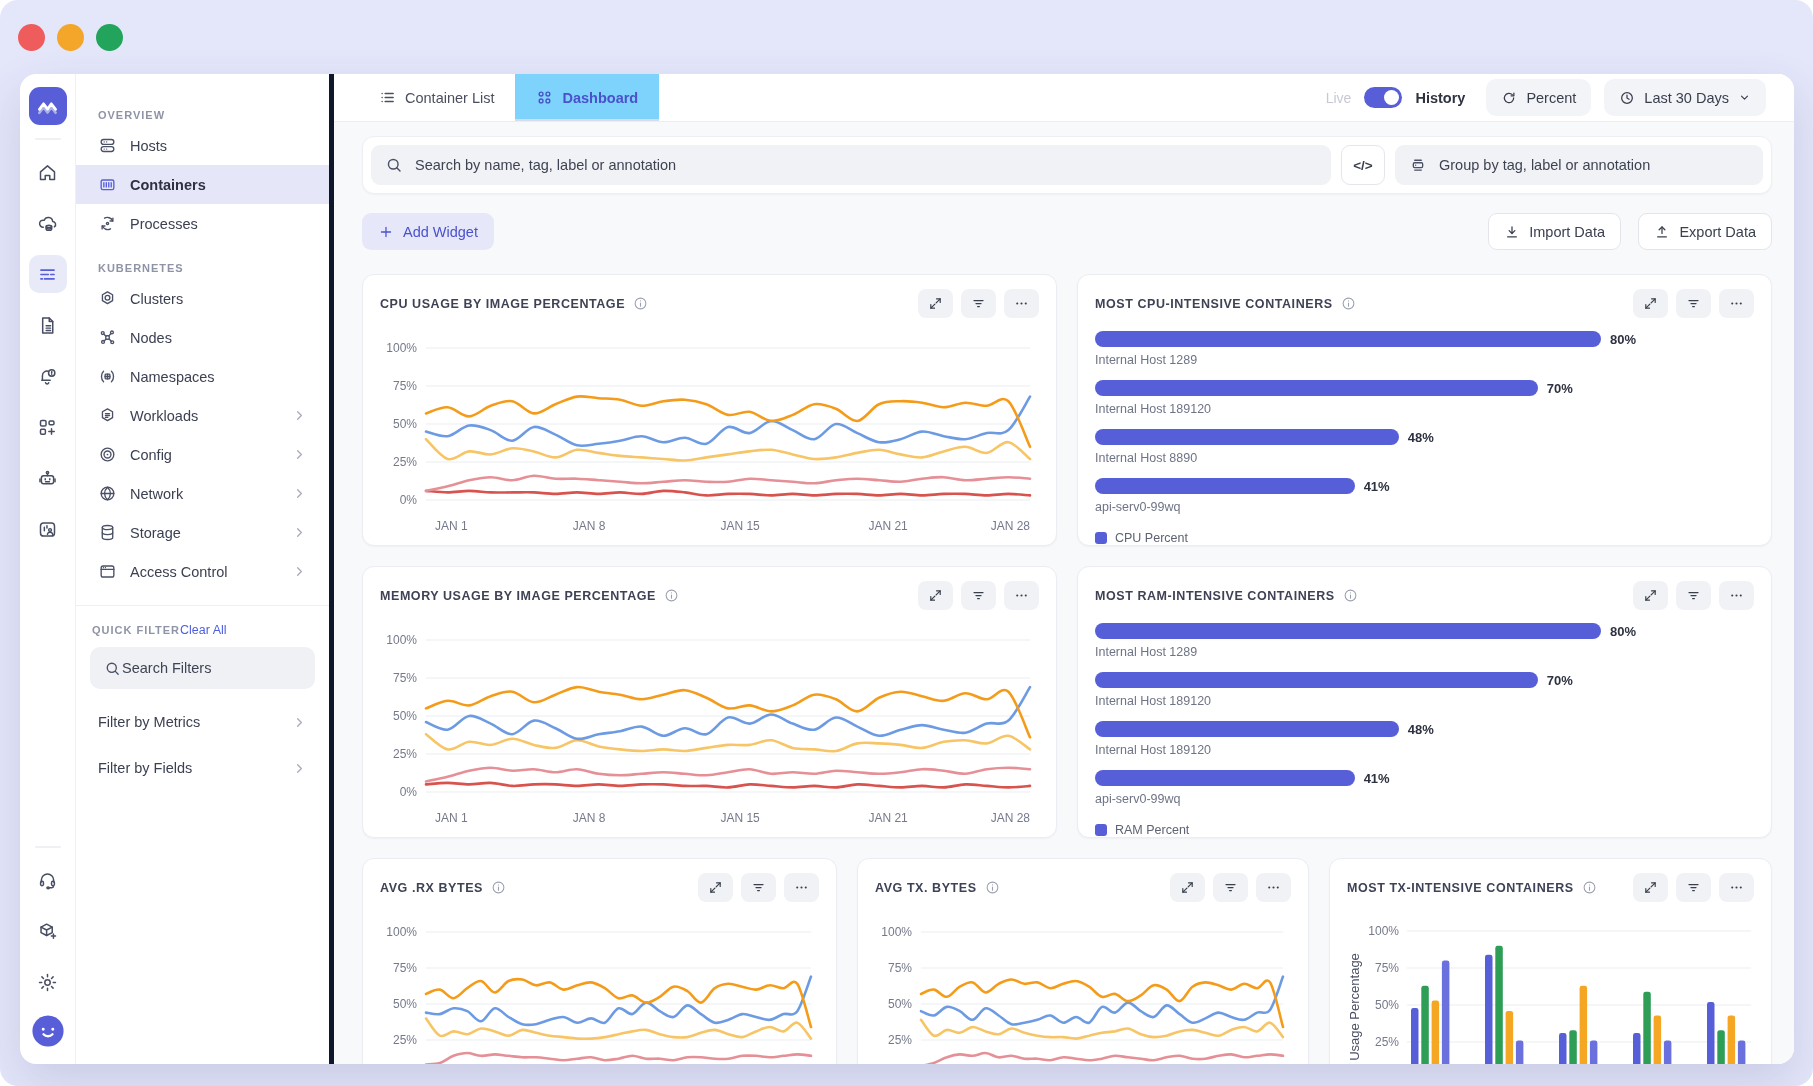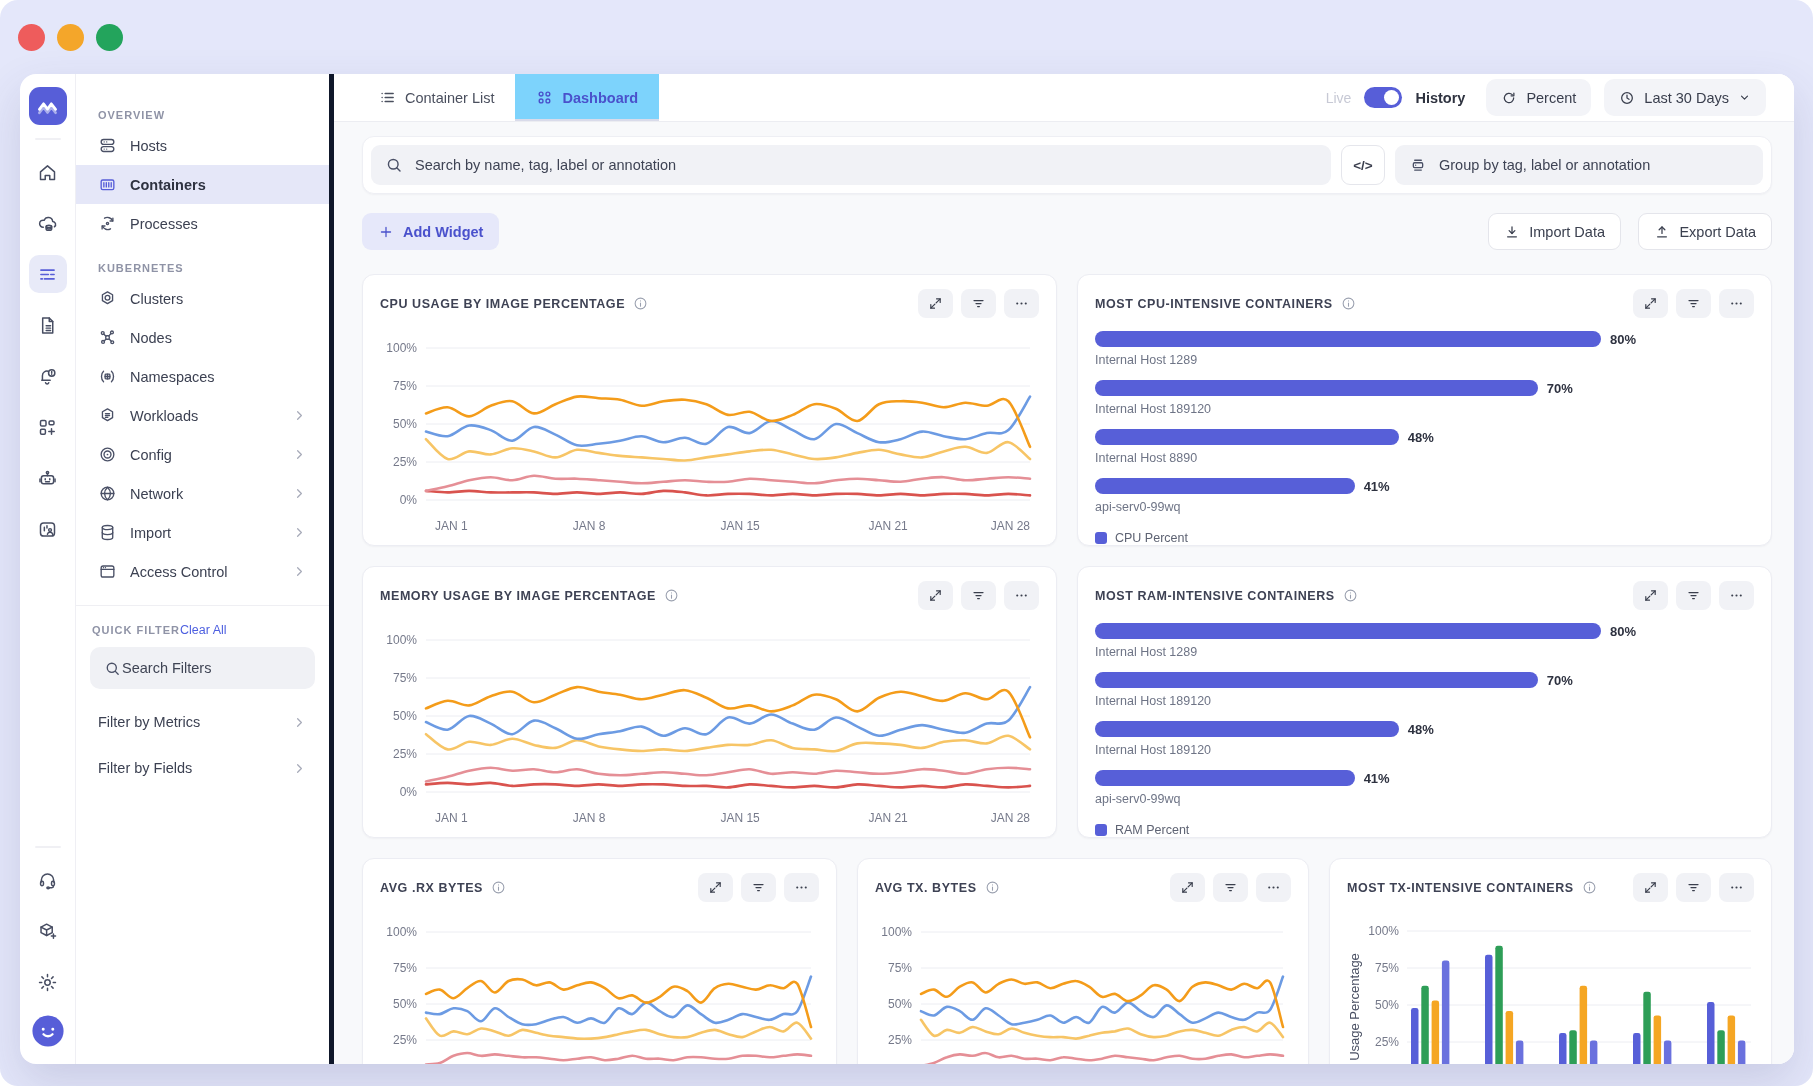--- a/index.html
+++ b/index.html
@@ -57,21 +57,21 @@
   box-shadow:0 1px 2px rgba(23,26,60,.04)}
 .input{background:#F1F2F6;border-radius:9px;height:40px;display:flex;align-items:center;gap:12px;padding:0 14px}
 .input .i{width:18px;height:18px;color:#4A5066;flex:none}
 .input input{border:none;background:transparent;outline:none;font-size:14.5px;color:#3E4354;width:100%}
 .input input::placeholder{color:#3E4354;opacity:1}
 .search-input{flex:1}
 .group-input{width:368px;flex:none}
 .code-btn{width:44px;height:40px;background:#fff;border:1px solid #E5E6EC;border-radius:9px;font-weight:700;color:#3B3F4E;
   font-size:13.5px;cursor:pointer;flex:none;font-family:"Liberation Sans",sans-serif}
 .actions-row{display:flex;justify-content:space-between;align-items:center;margin-top:19px}
-.add-widget{height:37px;padding:0 16px;border-radius:9px;background:#E6E8FA;color:#4A51CC;font-size:14.5px;font-weight:700;
+.add-widget{height:37px;padding:0 16px;border-radius:9px;background:#E6E8FA;color:#4A51CC;font-size:14.5px;font-weight:400;
   display:inline-flex;gap:9px;align-items:center;border:none;cursor:pointer}
 .add-widget .i{width:16px;height:16px}
 .io-btn{height:37px;padding:0 15px;background:#fff;border:1px solid #E4E5EB;border-radius:9px;font-size:14.5px;color:#3B404F;
   display:inline-flex;gap:9px;align-items:center;margin-left:13px;cursor:pointer}
 .io-btn .i{width:16px;height:16px}
 .grid-top{display:grid;grid-template-columns:695px 695px;grid-auto-rows:272px;gap:20px;margin-top:24px}
 .grid-bottom{display:grid;grid-template-columns:475px 452px 443px;grid-auto-rows:470px;gap:20px;margin-top:20px}
 .panel{background:#fff;border:1px solid #ECEDF3;border-radius:12px;padding:14px 17px;overflow:hidden;
   box-shadow:0 1px 2px rgba(23,26,60,.04)}
 .panel-head{display:flex;justify-content:space-between;align-items:center}
@@ -349,21 +349,21 @@
             </span>
           </div>
           <div class="side-item">
             <span class="ic i">
               <svg viewBox="0 0 24 24" fill="none" stroke="currentColor" stroke-width="1.7" stroke-linecap="round" stroke-linejoin="round">
                 <ellipse cx="12" cy="5.8" rx="6.6" ry="2.6"></ellipse>
                 <path d="M5.4 5.8v12.4c0 1.4 3 2.6 6.6 2.6s6.6-1.2 6.6-2.6V5.8"></path>
                 <path d="M5.4 12c0 1.4 3 2.6 6.6 2.6s6.6-1.2 6.6-2.6"></path>
               </svg>
             </span>
-            <span>Import</span>
+            <span>Storage</span>
             <span class="chev i">
               <svg viewBox="0 0 24 24" fill="none" stroke="currentColor" stroke-width="2" stroke-linecap="round" stroke-linejoin="round">
                 <path d="m9 6 6 6-6 6"></path>
               </svg>
             </span>
           </div>
           <div class="side-item">
             <span class="ic i">
               <svg viewBox="0 0 24 24" fill="none" stroke="currentColor" stroke-width="1.7" stroke-linecap="round" stroke-linejoin="round">
                 <rect x="4" y="5" width="16" height="14" rx="2.4"></rect>

